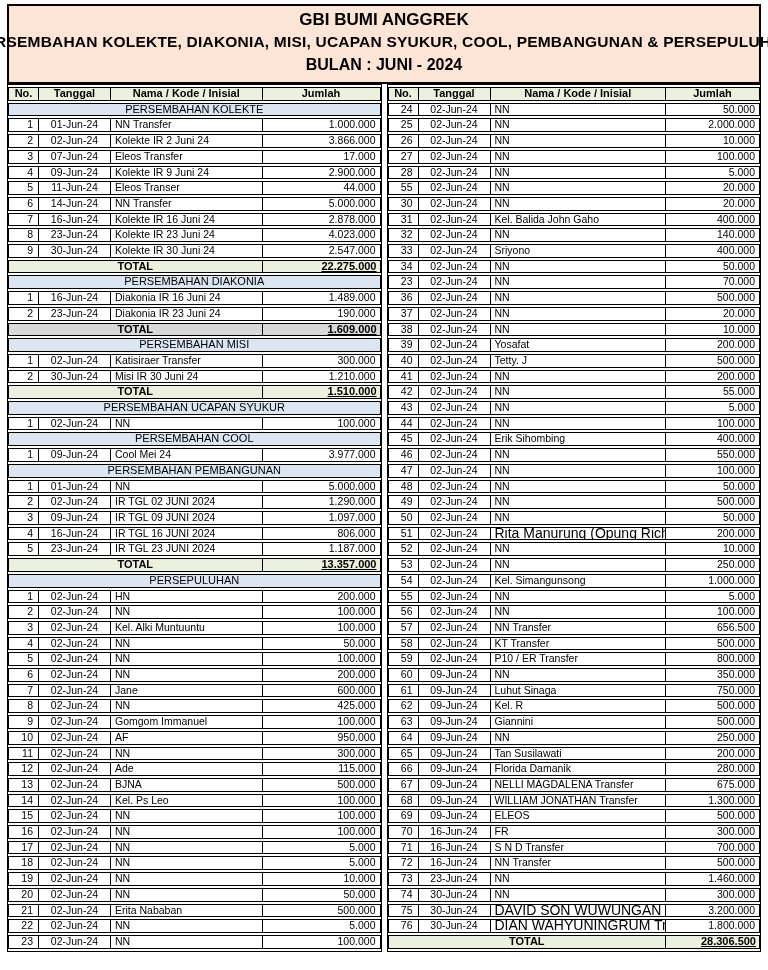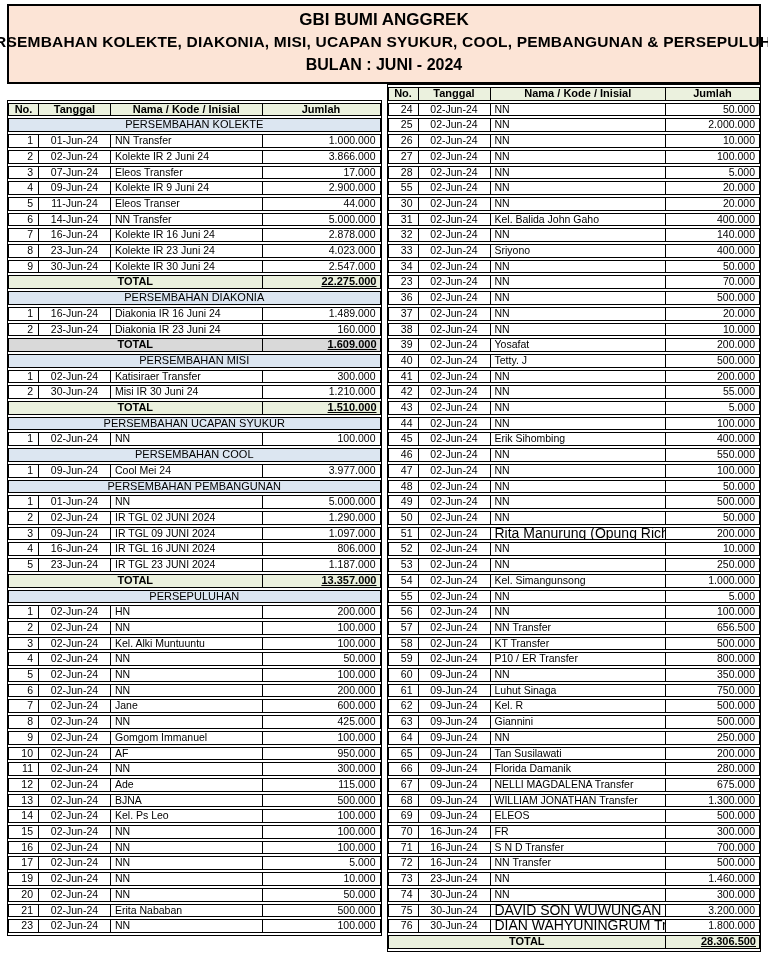--- a/index.html
+++ b/index.html
@@ -149,21 +149,21 @@
             <tr>
               <td class="c-no">1</td>
               <td class="c-date">16-Jun-24</td>
               <td class="c-name">Diakonia IR 16 Juni 24</td>
               <td class="c-amt">1.489.000</td>
             </tr>
             <tr>
               <td class="c-no">2</td>
               <td class="c-date">23-Jun-24</td>
               <td class="c-name">Diakonia IR 23 Juni 24</td>
-              <td class="c-amt">160.000</td>
+              <td class="c-amt">190.000</td>
             </tr>
             <tr class="gray">
               <td colspan="3" class="tot-label">TOTAL</td>
               <td class="tot-amt">1.609.000</td>
             </tr>
             <tr>
               <td colspan="4" class="sec">PERSEMBAHAN MISI</td>
             </tr>
             <tr>
               <td class="c-no">1</td>
@@ -335,36 +335,48 @@
               <td class="c-name">NN</td>
               <td class="c-amt">100.000</td>
             </tr>
             <tr>
               <td class="c-no">17</td>
               <td class="c-date">02-Jun-24</td>
               <td class="c-name">NN</td>
               <td class="c-amt">5.000</td>
             </tr>
             <tr>
+              <td class="c-no">18</td>
+              <td class="c-date">02-Jun-24</td>
+              <td class="c-name">NN</td>
+              <td class="c-amt">5.000</td>
+            </tr>
+            <tr>
               <td class="c-no">19</td>
               <td class="c-date">02-Jun-24</td>
               <td class="c-name">NN</td>
               <td class="c-amt">10.000</td>
             </tr>
             <tr>
               <td class="c-no">20</td>
               <td class="c-date">02-Jun-24</td>
               <td class="c-name">NN</td>
               <td class="c-amt">50.000</td>
             </tr>
             <tr>
               <td class="c-no">21</td>
               <td class="c-date">02-Jun-24</td>
               <td class="c-name">Erita Nababan</td>
               <td class="c-amt">500.000</td>
+            </tr>
+            <tr>
+              <td class="c-no">22</td>
+              <td class="c-date">02-Jun-24</td>
+              <td class="c-name">NN</td>
+              <td class="c-amt">5.000</td>
             </tr>
             <tr>
               <td class="c-no">23</td>
               <td class="c-date">02-Jun-24</td>
               <td class="c-name">NN</td>
               <td class="c-amt">100.000</td>
             </tr>
           </tbody>
       </table>
     </div>

